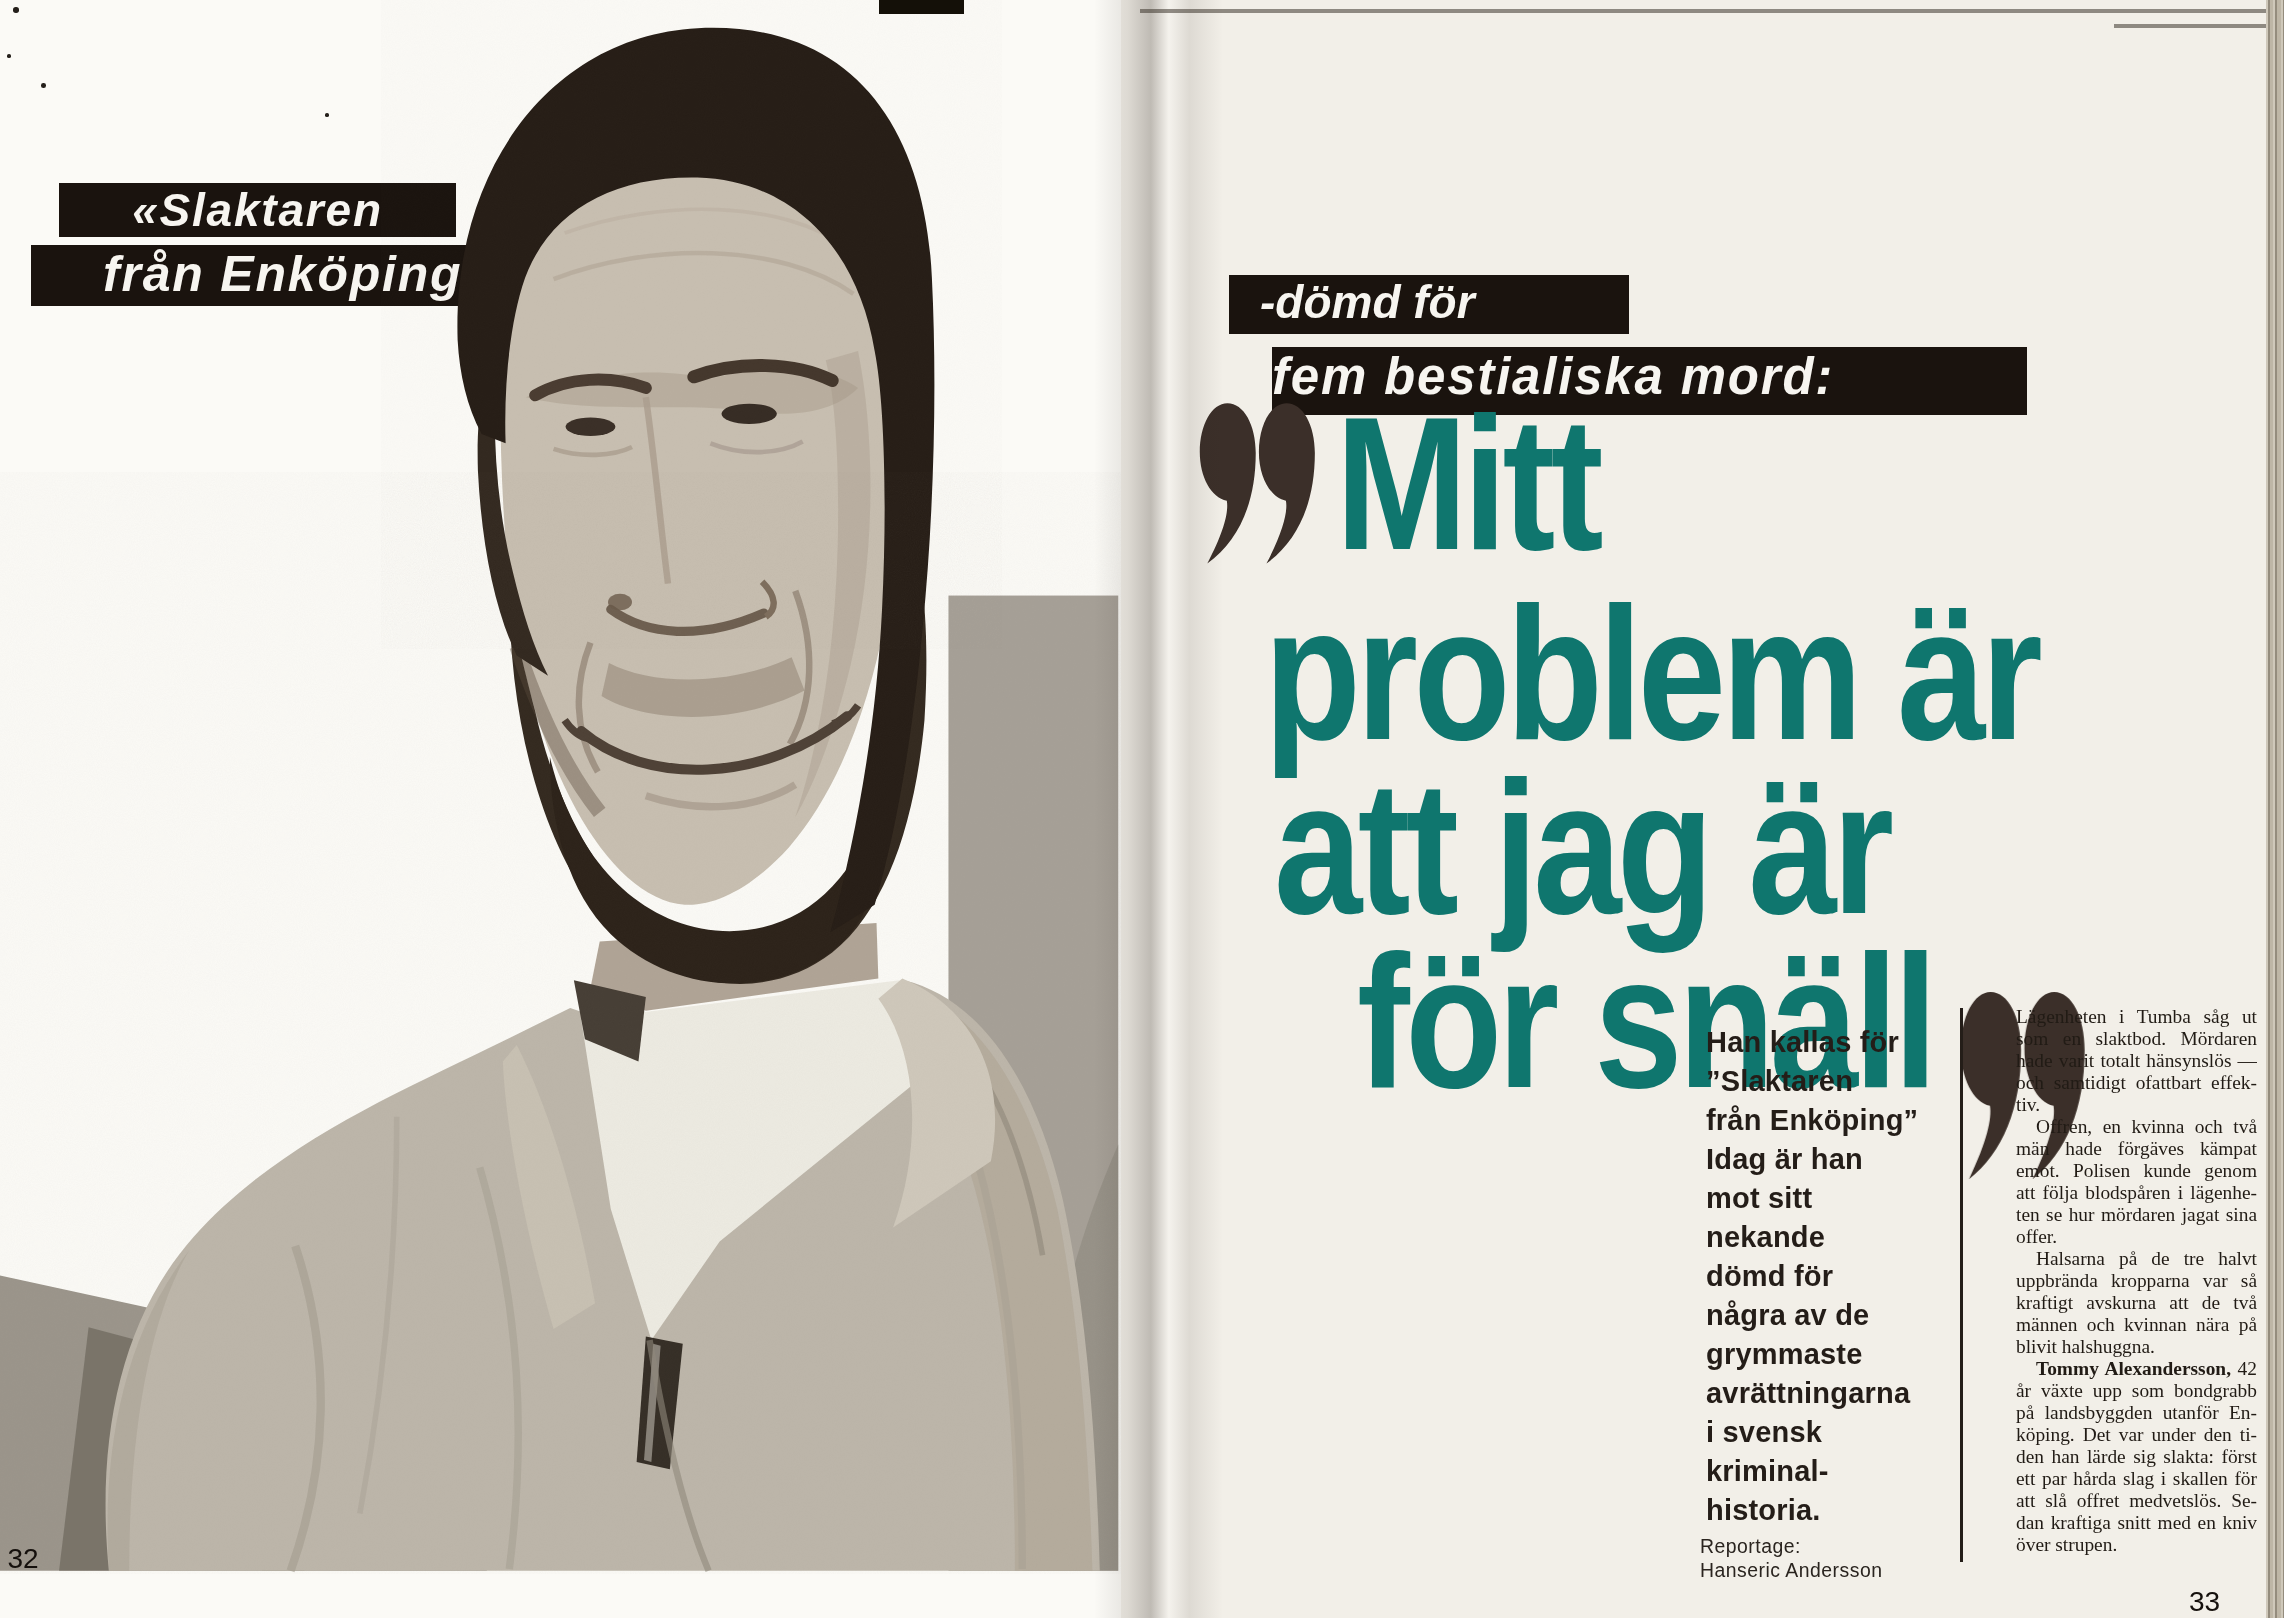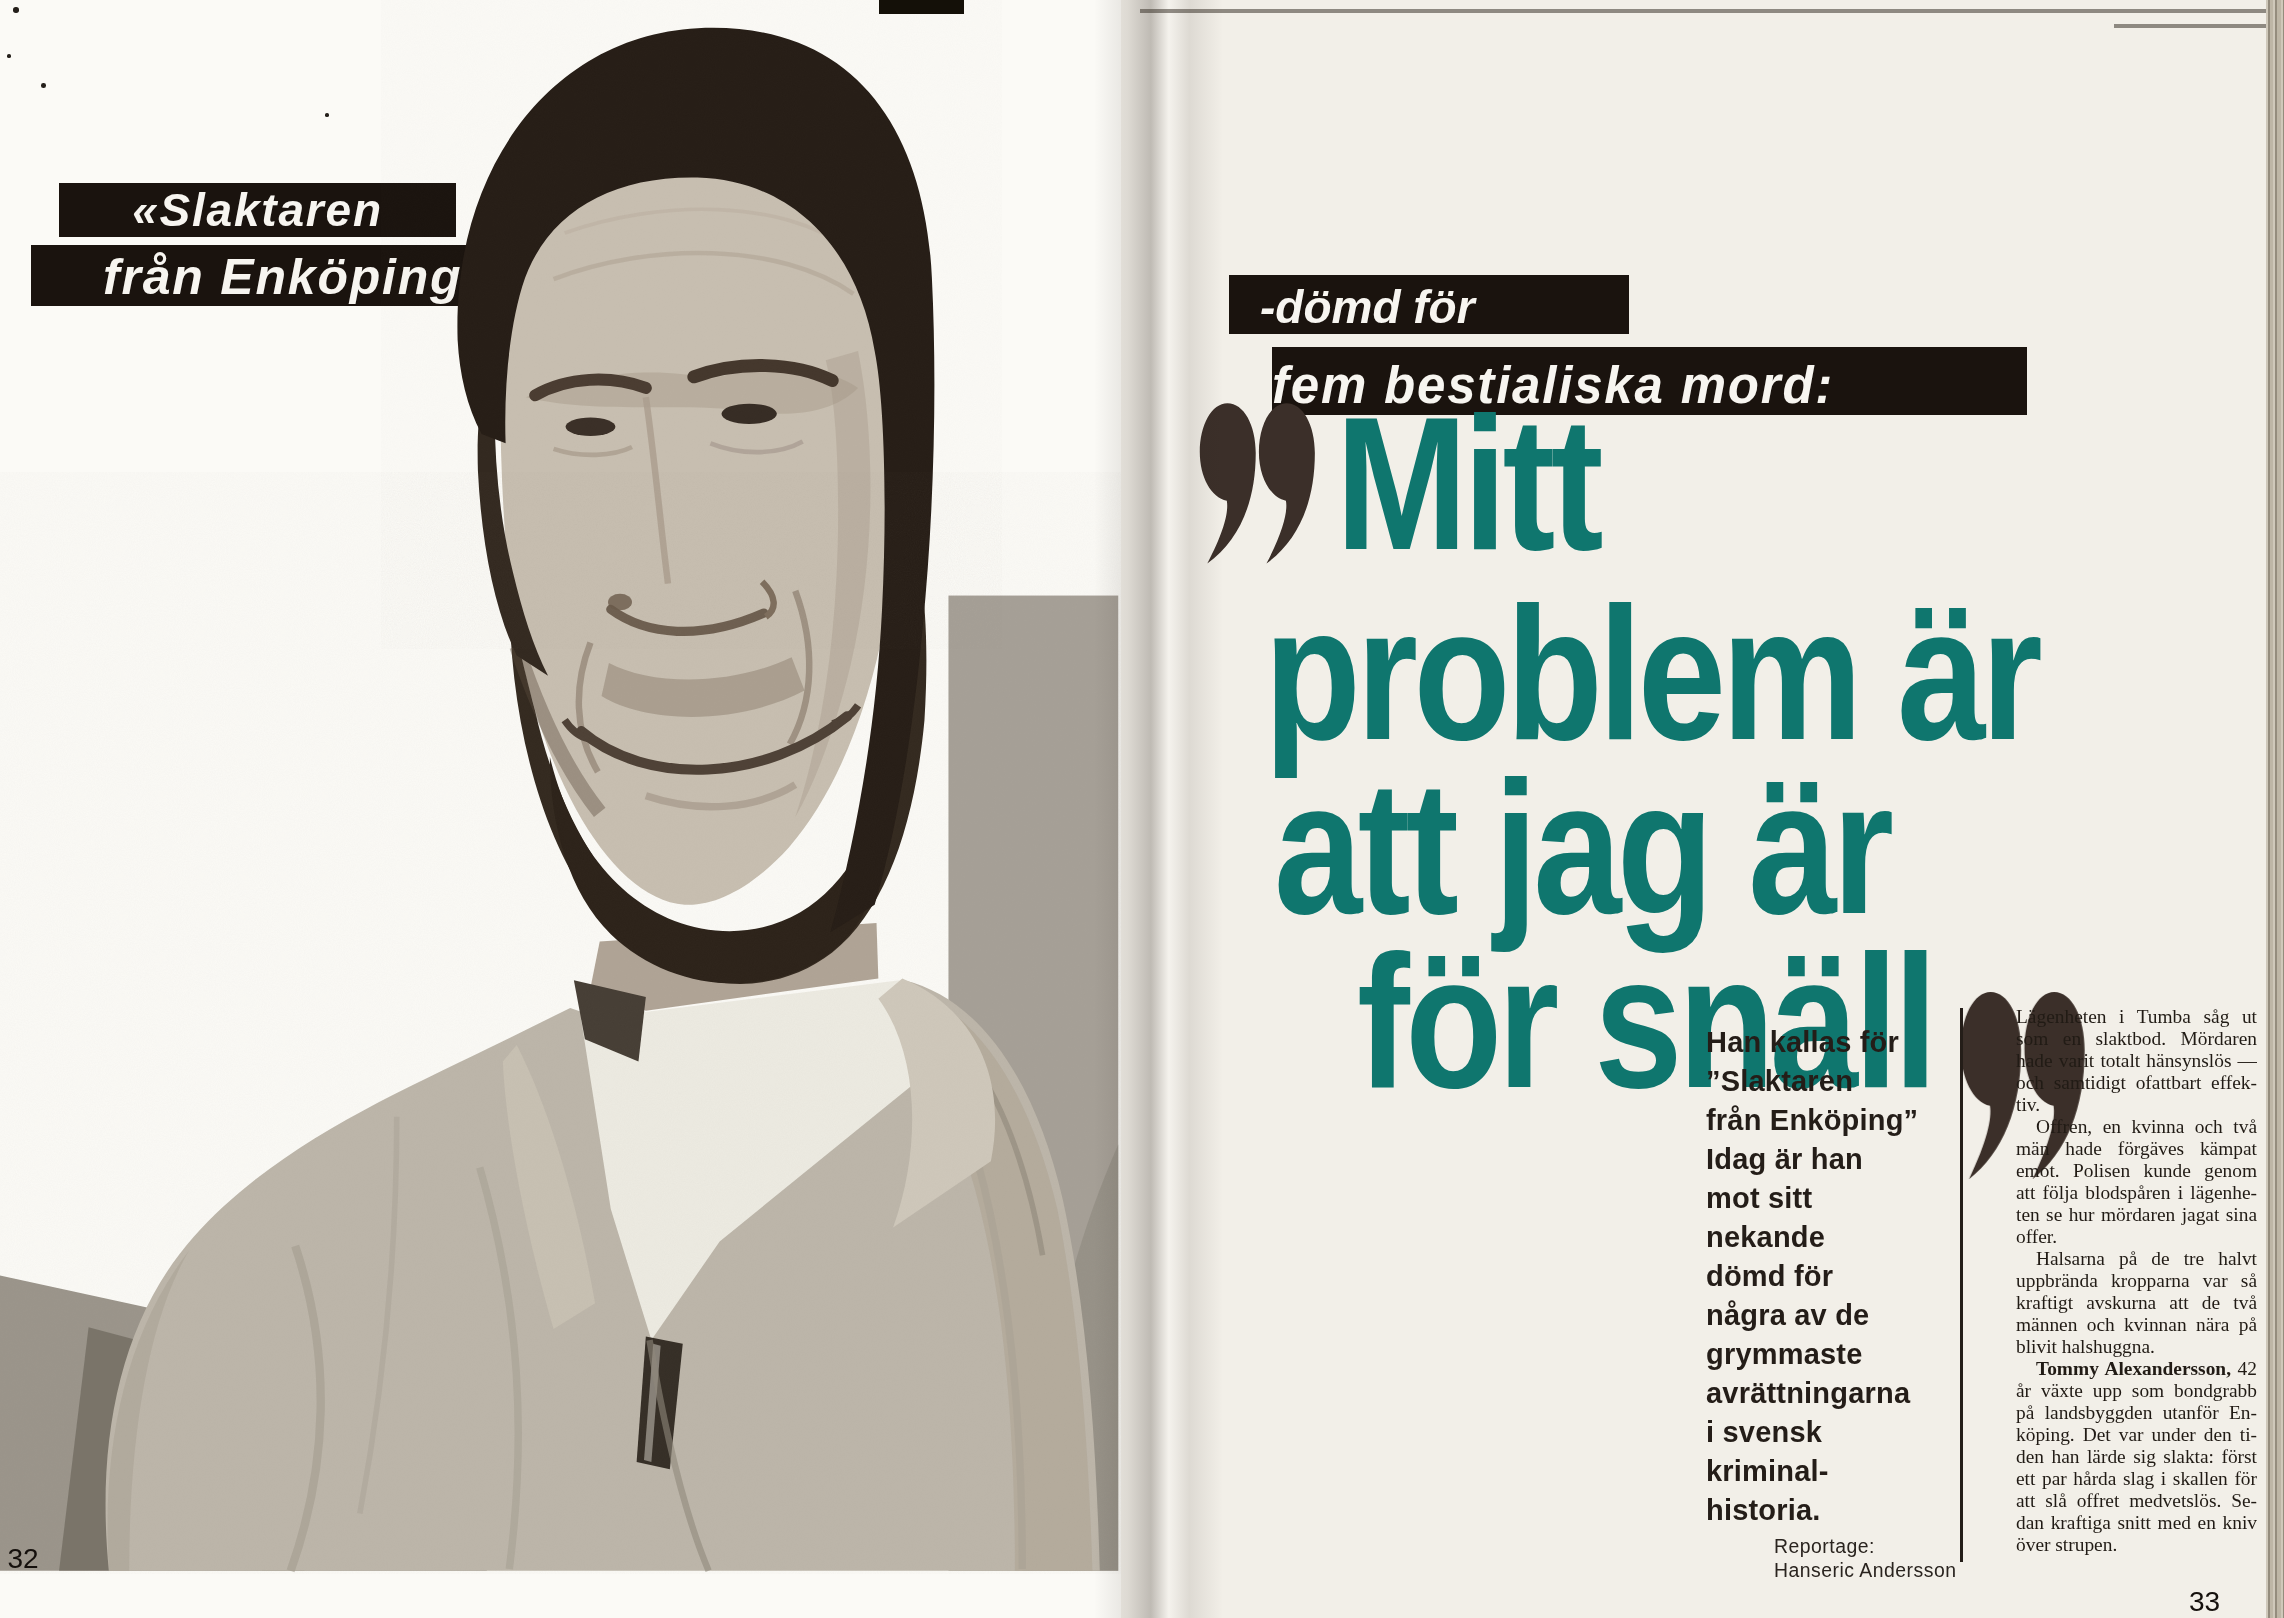--- a/index.html
+++ b/index.html
@@ -8,21 +8,21 @@
   
   .page{position:absolute;top:0;height:1619px;}
   #left-page{left:0;width:1121px;background:#fbfaf6;}
   #right-page{left:1121px;width:1163px;background:#f2efe8;}
   
   #fold{position:absolute;left:1094px;top:0;width:129px;height:1619px;z-index:40;pointer-events:none;
     background:linear-gradient(90deg,rgba(40,32,26,0) 0%,rgba(40,32,26,.10) 26%,rgba(40,32,26,.25) 44%,
       rgba(255,255,255,.20) 58%,rgba(40,32,26,.10) 74%,rgba(40,32,26,0) 100%);}
   
   .tag{position:absolute;background:#1a130e;color:#f7f5f0;font-weight:bold;font-style:italic;
-       display:flex;align-items:flex-end;z-index:10;white-space:nowrap;}
+       display:flex;align-items:flex-start;z-index:10;white-space:nowrap;}
   #kicker-1{left:59px;top:183px;width:397px;height:54px;font-size:46px;justify-content:center;letter-spacing:1.8px;}
   #kicker-2{left:31px;top:245px;width:533px;height:61px;font-size:50px;justify-content:center;letter-spacing:1.8px;}
   #overline-1{left:1229px;top:275px;width:400px;height:59px;font-size:46px;padding-left:31px;box-sizing:border-box;}
   #overline-2{left:1272px;top:347px;width:755px;height:68px;font-size:51px;box-sizing:border-box;letter-spacing:1.8px;}
   
   #headline{position:absolute;left:1196px;top:397px;width:1084px;z-index:30;color:#0f766e;}
   .hl-line{font-weight:bold;font-size:189px;line-height:174px;letter-spacing:-5.5px;
            transform:scaleX(.84);transform-origin:left center;white-space:nowrap;}
   .hl-line:nth-child(2){margin-left:68px;}
   .hl-line:nth-child(3){margin-left:78px;}
@@ -35,21 +35,21 @@
       font-weight:bold;font-size:29px;line-height:39px;color:#241d18;letter-spacing:0.2px;}
   
   #col-rule{position:absolute;left:1960px;top:1008px;width:2.8px;height:554px;background:#241d18;z-index:30;}
   
   #body-col{position:absolute;left:1984px;top:1006px;width:273px;z-index:30;
       font-family:"Liberation Serif",serif;font-size:19.4px;line-height:22px;color:#211b15;}
   .body-line{text-align:justify;text-align-last:justify;margin-left:32px;}
   .body-line.last{text-align-last:left;}
   .body-line.ind{text-indent:20px;}
   
-  #credit{position:absolute;left:1774px;top:1534px;z-index:30;font-size:19.4px;line-height:24px;
+  #credit{position:absolute;left:1700px;top:1534px;z-index:30;font-size:19.4px;line-height:24px;
       color:#2a241f;letter-spacing:0.5px;}
   
   .pagenum{position:absolute;z-index:35;font-weight:normal;font-size:28px;color:#15100c;}
   #pn-left{left:7.4px;top:1543px;}
   #pn-right{left:2189px;top:1586px;}
   
   #top-tab{position:absolute;left:879px;top:0;width:85px;height:14px;background:#141008;z-index:50;}
   .scanline{position:absolute;background:rgba(60,52,44,.55);z-index:50;}
   #edge-strip{position:absolute;left:2266px;top:0;width:18.5px;height:1619px;z-index:50;
      background:repeating-linear-gradient(90deg,#cfc8ba 0 1.8px,#948c7d 1.8px 3.7px,#beb6a6 3.7px 7.4px);}

